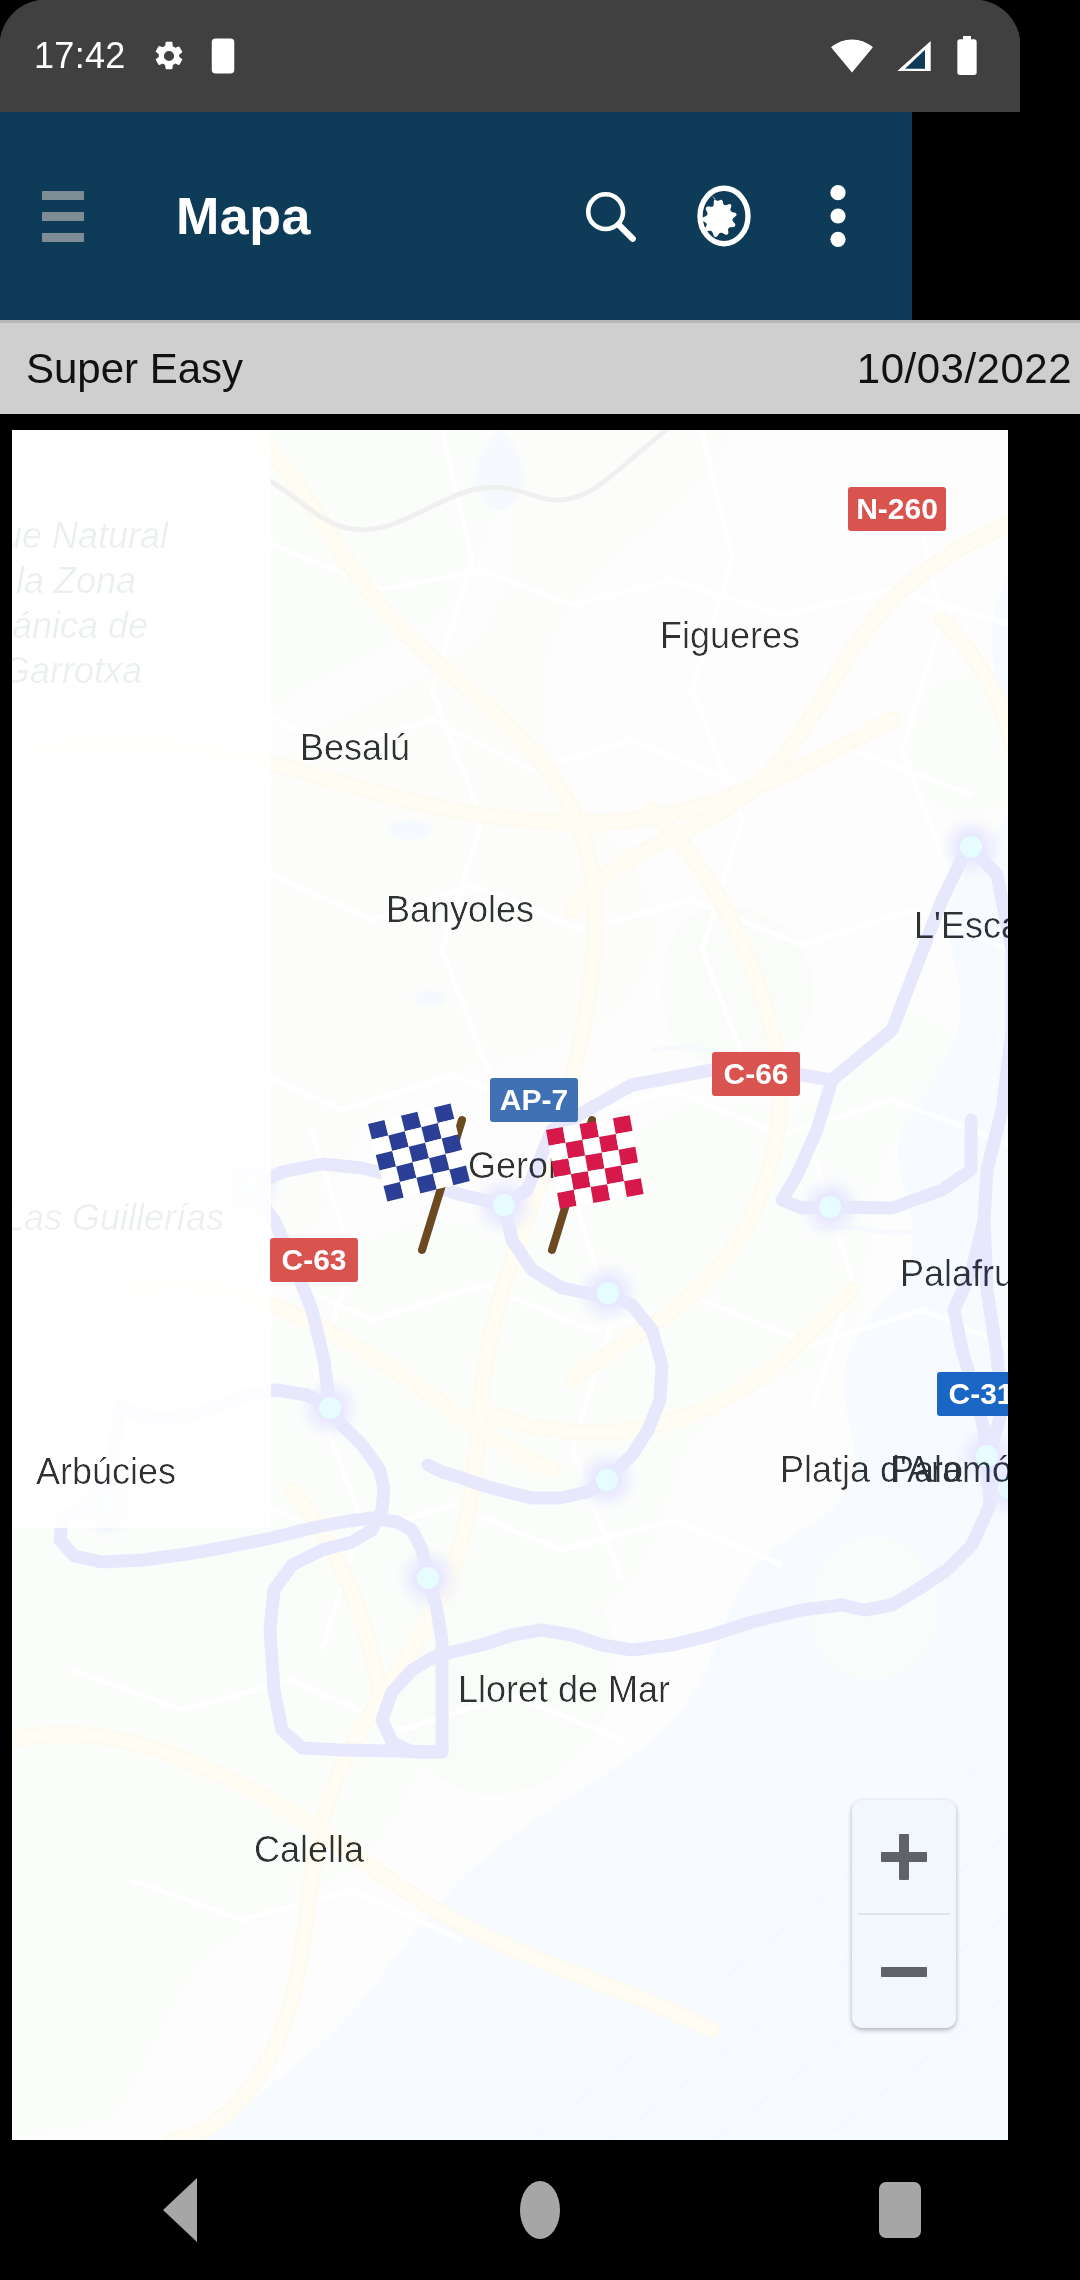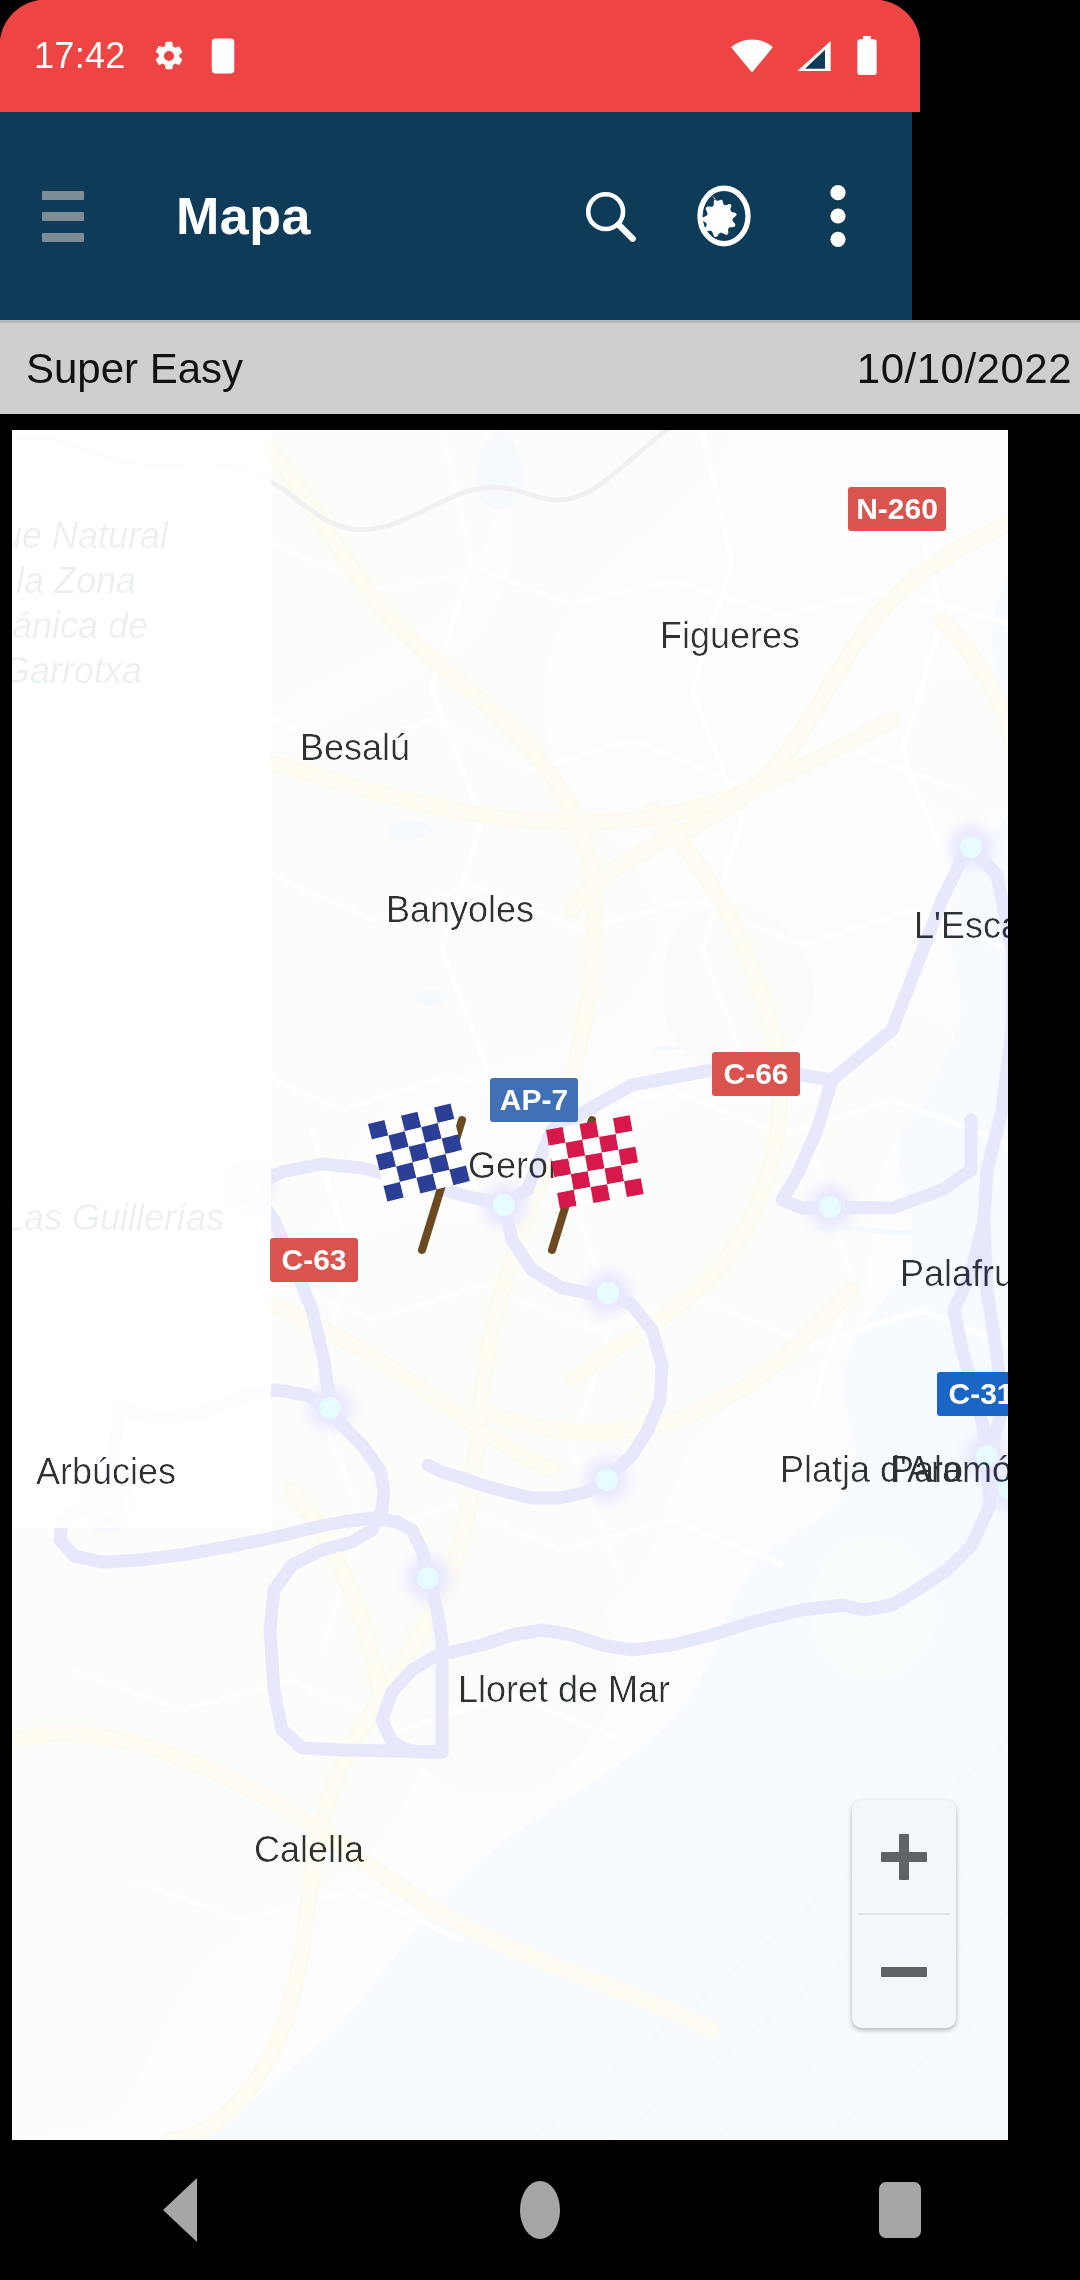--- a/index.html
+++ b/index.html
@@ -6,22 +6,22 @@
   html, body {
     width: 1080px; height: 2280px;
     background: #000;
     font-family: "Liberation Sans", sans-serif;
     overflow: hidden;
   }
   .phone { position: relative; width: 1080px; height: 2280px; background: #000; overflow: hidden; }
 
   
   .statusbar {
-    position: absolute; top: 0; left: 0; width: 920px; height: 112px;
-    background: #ef4444;
+    position: absolute; top: 0; left: 0; width: 1020px; height: 112px;
+    background: #404040;
     display: flex; align-items: center;
     padding: 0 34px 0 34px;
     z-index: 40;
   }
   .statusbar::before {
     
     content: ""; position: absolute; top: 0; left: 0; width: 46px; height: 46px;
     background: #000;
     -webkit-mask-image: radial-gradient(circle at 46px 46px, transparent 46px, #000 47px);
     mask-image: radial-gradient(circle at 46px 46px, transparent 46px, #000 47px);
@@ -171,21 +171,21 @@
           <circle cx="3" cy="4" r="2.6" fill="#ffffff"></circle>
           <circle cx="3" cy="12" r="2.6" fill="#ffffff"></circle>
           <circle cx="3" cy="20" r="2.6" fill="#ffffff"></circle>
         </svg>
       </div>
     </div>
   </div>
 
   <div class="subbar">
     <div class="subbar-left">Super Easy</div>
-    <div class="subbar-right">10/10/2022</div>
+    <div class="subbar-right">10/03/2022</div>
   </div>
 
   <div class="map">
     <svg width="1080" height="1710" viewBox="0 0 1080 1710">
       <defs>
         <filter id="wpglow" x="-120%" y="-120%" width="340%" height="340%">
           <feGaussianBlur stdDeviation="7"></feGaussianBlur>
         </filter>
         <filter id="txthalo" x="-20%" y="-40%" width="140%" height="180%">
           <feMorphology in="SourceAlpha" operator="dilate" radius="2"></feMorphology>

